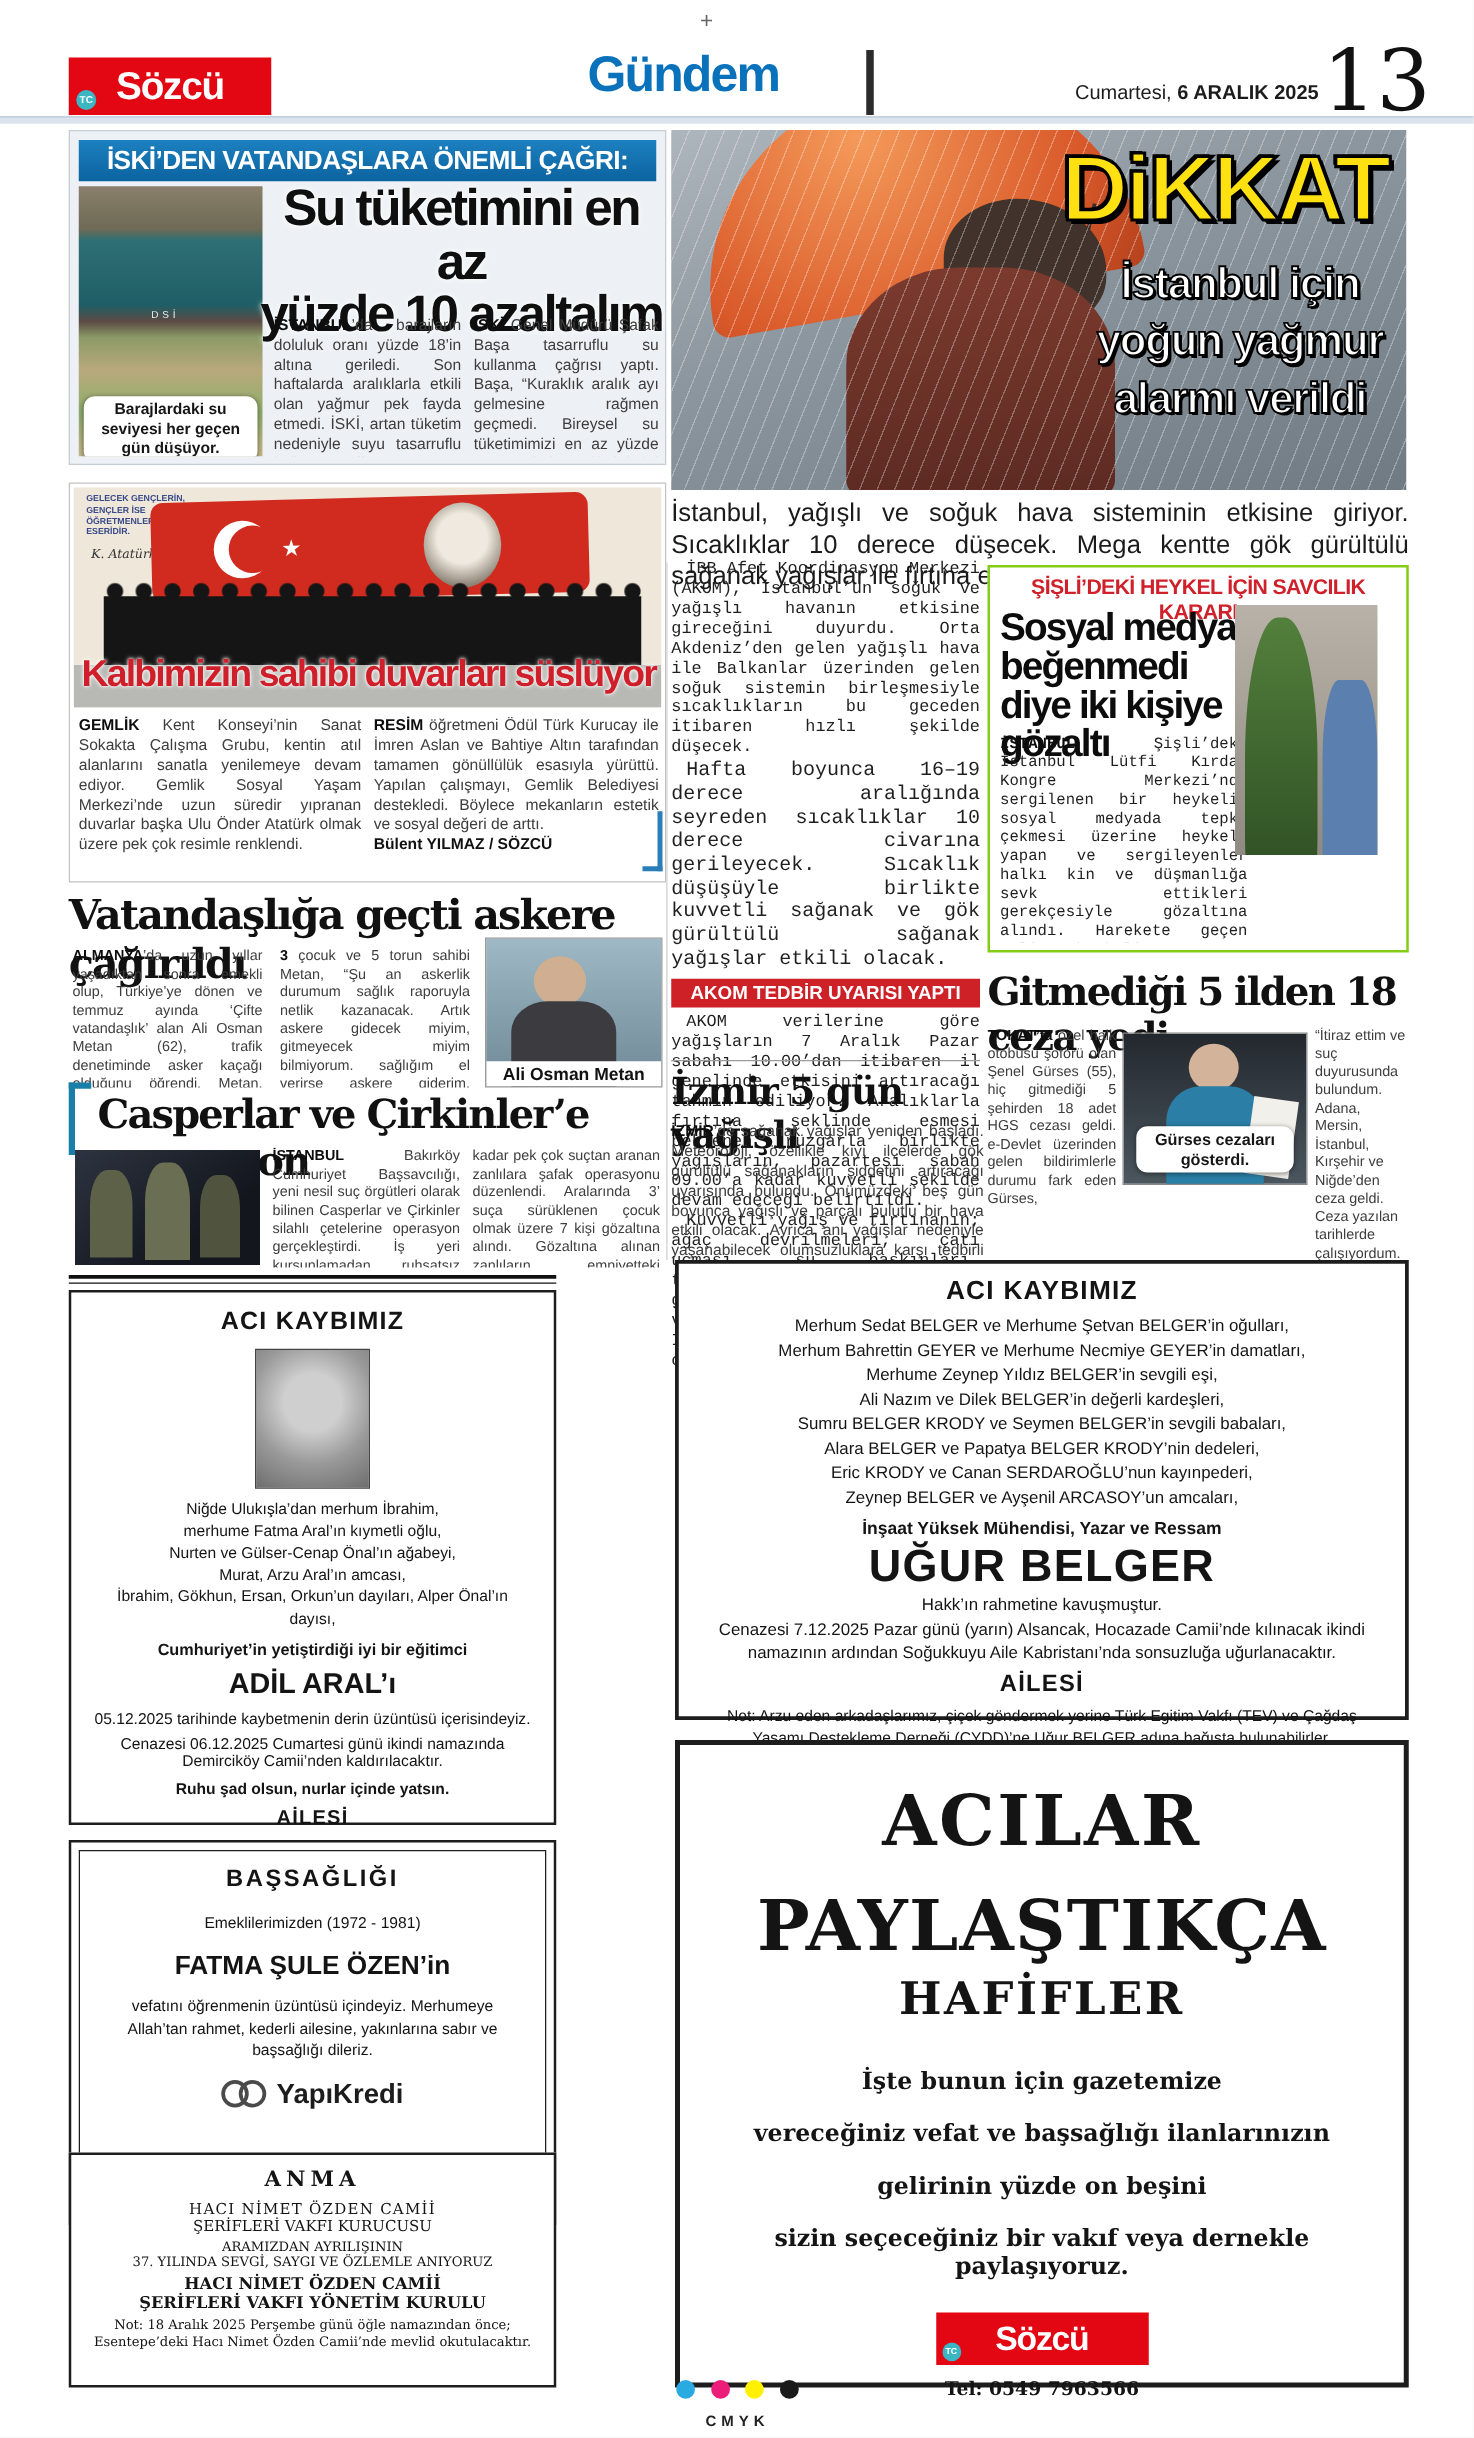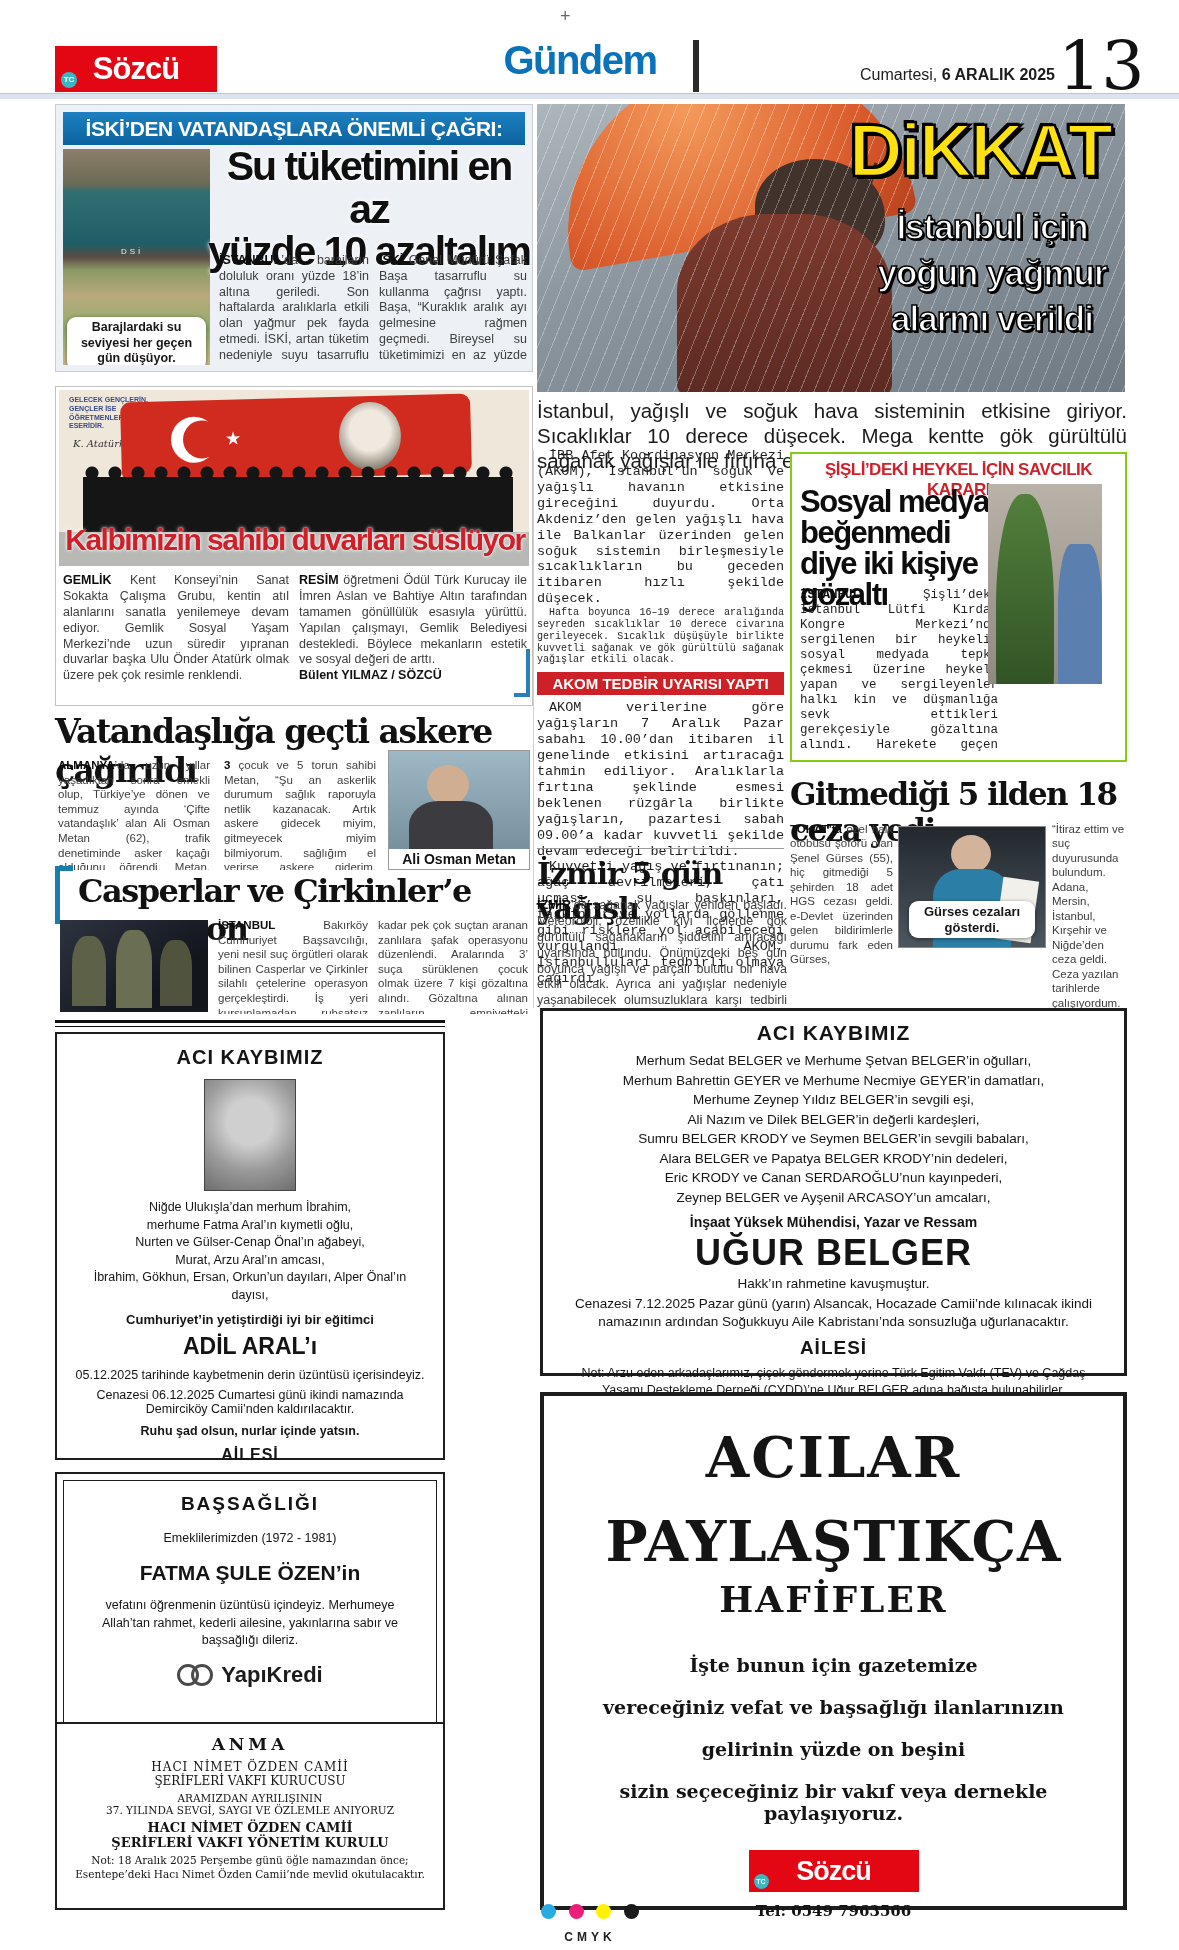--- a/index.html
+++ b/index.html
@@ -26,21 +26,21 @@
 
 <div id="page">
 
   <div class="abs" style="left:560px;top:6px;color:#666;font-size:18px">+</div>
   <div class="abs" style="left:560px;top:1872px;color:#666;font-size:18px">+</div>
 
   <div class="abs" style="left:55px;top:46px;width:162px;height:46px;background:#e30613;display:flex;align-items:center;justify-content:center">
     <span style="position:absolute;left:6px;bottom:4px;width:16px;height:16px;border-radius:50%;background:#3bb7c4;color:#fff;font-size:8px;font-weight:bold;text-align:center;line-height:16px">TC</span>
     <span style="color:#fff;font-weight:bold;font-size:31px;letter-spacing:-1px">Sözcü</span>
   </div>
-  <div class="abs" style="left:470px;top:38px;width:220px;text-align:center;color:#0a72ba;font-weight:bold;font-size:40px;letter-spacing:-1.5px">Gündem</div>
+  <div class="abs" style="left:470px;top:38px;width:220px;text-align:left;color:#0a72ba;font-weight:bold;font-size:40px;letter-spacing:-1.5px">Gündem</div>
   <div class="abs" style="left:693px;top:40px;width:6px;height:52px;background:#2b2b2b"></div>
   <div class="abs" style="left:850px;top:66px;width:205px;text-align:right;font-size:16px;color:#1c1c1c">
     <span>Cumartesi,</span>
     <b>6 ARALIK 2025</b>
   </div>
   <div class="abs serif" style="left:1058px;top:26px;font-size:68px;color:#111">13</div>
   <div class="abs" style="left:0;top:93px;width:1179px;height:6px;background:#dbe4ee;border-top:1px solid #b9c7d6"></div>
 
   <div class="abs" style="left:55px;top:104px;width:478px;height:268px;background:#edf1f5;border:1px solid #c6cdd4">
     <div class="abs" style="left:7px;top:7px;width:462px;height:33px;background:linear-gradient(#1d80c0,#0b639f);color:#fff;font-weight:bold;font-size:21px;letter-spacing:-0.5px;text-align:center;line-height:33px">İSKİ’DEN VATANDAŞLARA ÖNEMLİ ÇAĞRI:</div>
@@ -68,21 +68,21 @@
       <div>yoğun yağmur</div>
       <div>alarmı verildi</div>
     </div>
   </div>
   <p class="abs" style="left:537px;top:398px;width:590px;font-size:20.5px;line-height:1.22;color:#1b1b1b;text-align:justify">İstanbul, yağışlı ve soğuk hava sisteminin etkisine giriyor. Sıcaklıklar 10 derece düşecek. Mega kentte gök gürültülü sağanak yağışlar ile fırtına etkili olacak</p>
 
   <div class="abs vline" style="left:533px;top:450px;height:558px"></div>
 
   <div class="abs" style="left:537px;top:448px;width:247px">
     <p class="bts" style="font-size:13.5px;line-height:1.18;text-indent:12px">İBB Afet Koordinasyon Merkezi (AKOM), İstanbul’un soğuk ve yağışlı havanın etkisine gireceğini duyurdu. Orta Akdeniz’den gelen yağışlı hava ile Balkanlar üzerinden gelen soğuk sistemin birleşmesiyle sıcaklıkların bu geceden itibaren hızlı şekilde düşecek.</p>
-    <p class="bts" style="font-size:10px;line-height:1.18;text-indent:12px">Hafta boyunca 16–19 derece aralığında seyreden sıcaklıklar 10 derece civarına gerileyecek. Sıcaklık düşüşüyle birlikte kuvvetli sağanak ve gök gürültülü sağanak yağışlar etkili olacak.</p>
+    <p class="bts" style="font-size:16px;line-height:1.18;text-indent:12px">Hafta boyunca 16–19 derece aralığında seyreden sıcaklıklar 10 derece civarına gerileyecek. Sıcaklık düşüşüyle birlikte kuvvetli sağanak ve gök gürültülü sağanak yağışlar etkili olacak.</p>
     <div style="background:#cd2127;color:#fff;font-weight:bold;font-size:15px;text-align:center;padding:3px 0;margin:6px 0 5px">AKOM TEDBİR UYARISI YAPTI</div>
     <p class="bts" style="font-size:13.5px;line-height:1.18;text-indent:12px">AKOM verilerine göre yağışların 7 Aralık Pazar sabahı 10.00’dan itibaren il genelinde etkisini artıracağı tahmin ediliyor. Aralıklarla fırtına şeklinde esmesi beklenen rüzgârla birlikte yağışların, pazartesi sabah 09.00’a kadar kuvvetli şekilde devam edeceği belirtildi.</p>
     <p class="bts" style="font-size:13.5px;line-height:1.18;text-indent:12px">Kuvvetli yağış ve fırtınanın; ağaç devrilmeleri, çatı uçması, su baskınları, taşkınlar ve yollarda göllenme gibi risklere yol açabileceği vurgulandı. AKOM, İstanbulluları tedbirli olmaya çağırdı.</p>
   </div>
 
   <div class="abs" style="left:790px;top:452px;width:337px;height:310px;border:2px solid #84cc16;background:#fff">
     <div class="center" style="margin-top:6px;color:#d0202a;font-weight:bold;font-size:17px;letter-spacing:-0.5px">ŞİŞLİ’DEKİ HEYKEL İÇİN SAVCILIK KARARI</div>
     <div class="abs" style="left:8px;top:32px;width:200px;font-weight:bold;font-size:31px;line-height:1.0;letter-spacing:-1.5px;color:#0c0c0c">Sosyal medya beğenmedi diye iki kişiye gözaltı</div>
     <p class="abs bts" style="left:8px;top:134px;width:198px;height:166px;font-size:12.5px;line-height:1.2;overflow:hidden"><b class="lead">İSTANBUL</b><span> Şişli’deki İstanbul Lütfi Kırdar Kongre Merkezi’nde sergilenen bir heykelin sosyal medyada tepki çekmesi üzerine heykeli yapan ve sergileyenler halkı kin ve düşmanlığa sevk ettikleri gerekçesiyle gözaltına alındı. Harekete geçen polis, heykeli yapan ve sergileyen kişilerin M.K. (45) ile A.E.I. (34) olduğu belirlendi. Şüpheliler gözaltına alındı. (DHA)</span></p>
     <div class="abs" style="left:196px;top:30px;width:114px;height:200px;background:linear-gradient(#b9b2a8,#8e8a82);overflow:hidden">

